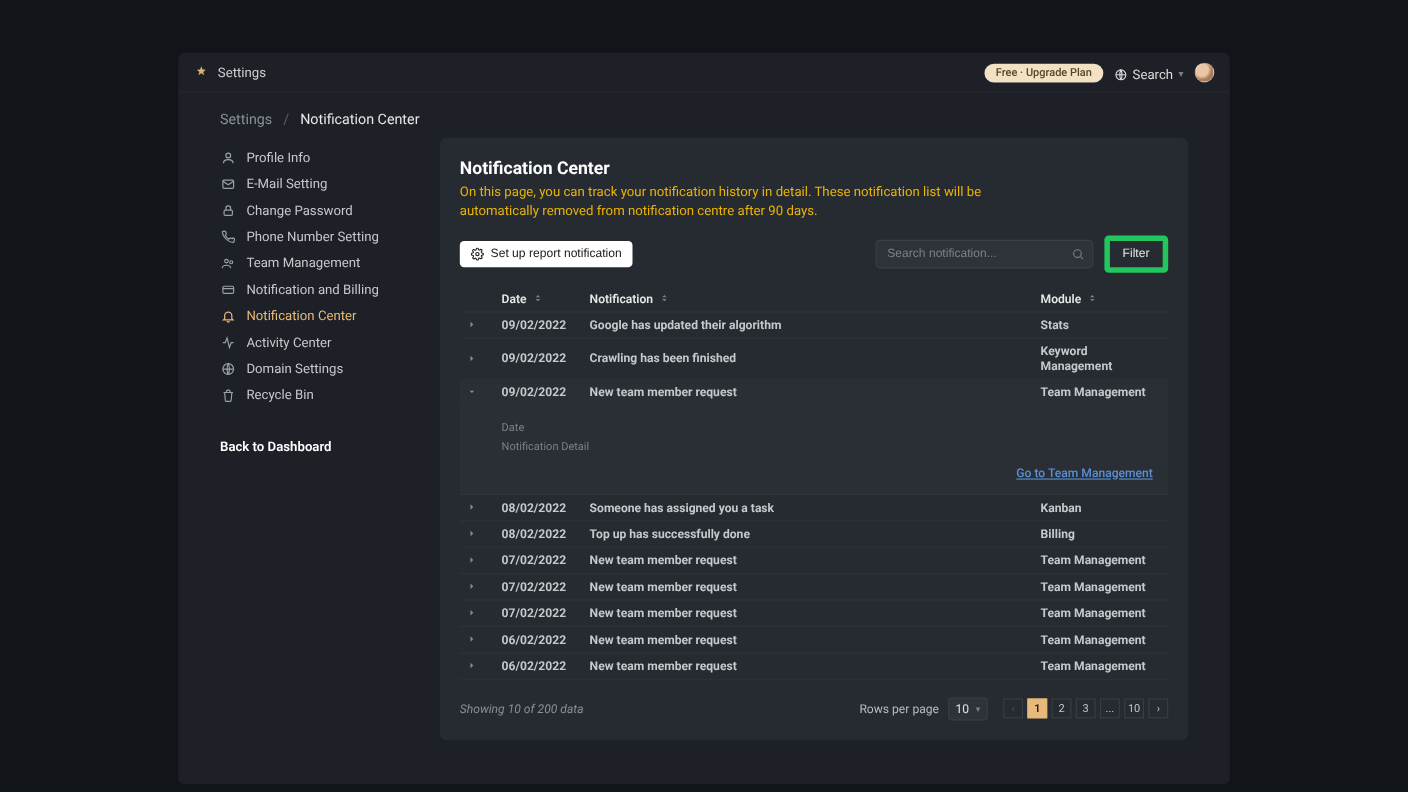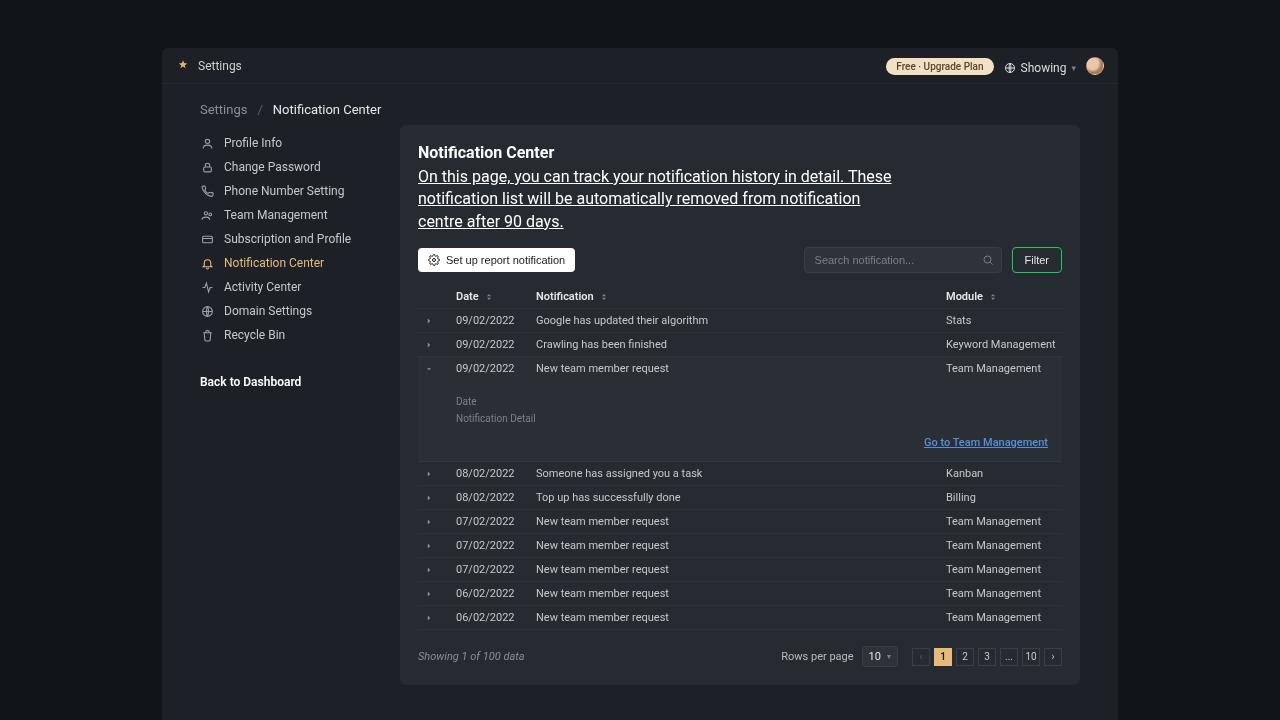--- a/index.html
+++ b/index.html
@@ -108,25 +108,24 @@
   border-radius: 6px;
   padding: 18px 18px 18px;
 }
 .panel h1 {
   font-size: 16px;
   font-weight: 700;
   color: #fff;
   margin-bottom: 4px;
 }
 .panel .sub {
-  font-size: 16px;
-  color: #ffffff;
+  font-size: 12px;
+  color: #eab308;
   line-height: 1.4;
   max-width: 480px;
-  text-decoration: underline;
 }
 .toolbar {
   display: flex;
   align-items: center;
   gap: 10px;
   margin-top: 14px;
 }
 .btn-white {
   background: #fff;
   color: #1a1a1a;
@@ -158,36 +157,37 @@
 .search::placeholder { color: #7b8087; }
 .search-icn {
   position: absolute;
   right: 8px; top: 50%;
   transform: translateY(-50%);
   color: #7b8087;
   width: 12px; height: 12px;
 }
 .btn-outline {
   background: transparent;
-  border: 1px solid #22c55e;
+  border: 5px solid #22c55e;
   color: #e6e6e6;
   border-radius: 4px;
   padding: 6px 12px;
   font-size: 11px;
   cursor: pointer;
 }
 
 .table { margin-top: 12px; }
 .thead, .trow {
   display: grid;
   grid-template-columns: 24px 72px 1fr 110px;
   gap: 8px;
   align-items: center;
   padding: 5px 6px;
   font-size: 11px;
+  font-weight: bold;
 }
 .thead {
   background: transparent;
   color: #e6e6e6;
   font-weight: 600;
   border-bottom: 1px solid rgba(255,255,255,0.04);
 }
 .th { display: inline-flex; align-items: center; gap: 5px; }
 .sort-ic { color: #7b8087; width: 10px; height: 10px; }
 .trow {
@@ -286,21 +286,21 @@
     </div>
     <div class="header-right">
       <div class="upgrade-pill">Free · Upgrade Plan</div>
       <div class="lang">
         <span class="icn">
           <svg viewBox="0 0 24 24" width="12" height="12" fill="none" stroke="currentColor" stroke-width="2">
               <circle cx="12" cy="12" r="9"></circle>
               <path d="M3 12h18M12 3c2.5 3 2.5 15 0 18M12 3c-2.5 3-2.5 15 0 18"></path>
             </svg>
         </span>
-        <span>Showing</span>
+        <span>Search</span>
         <span class="chev">▾</span>
       </div>
       <div class="avatar"></div>
     </div>
   </div>
 
   <div class="crumb">
     <span>Settings</span>
     <span class="sep">/</span>
     <span class="current">Notification Center</span>
@@ -315,20 +315,29 @@
               <svg viewBox="0 0 24 24" width="13" height="13" fill="none" stroke="currentColor" stroke-width="2">
                 <circle cx="12" cy="8" r="4"></circle>
                 <path d="M4 21c0-4 4-6 8-6s8 2 8 6"></path>
               </svg>
             </span>
             <span>Profile Info</span>
           </div>
           <div class="side-item">
             <span class="icn">
               <svg viewBox="0 0 24 24" width="13" height="13" fill="none" stroke="currentColor" stroke-width="2">
+                <rect x="3" y="5" width="18" height="14" rx="2"></rect>
+                <path d="M3 7l9 6 9-6"></path>
+              </svg>
+            </span>
+            <span>E-Mail Setting</span>
+          </div>
+          <div class="side-item">
+            <span class="icn">
+              <svg viewBox="0 0 24 24" width="13" height="13" fill="none" stroke="currentColor" stroke-width="2">
                 <rect x="5" y="11" width="14" height="9" rx="2"></rect>
                 <path d="M8 11V8a4 4 0 118 0v3"></path>
               </svg>
             </span>
             <span>Change Password</span>
           </div>
           <div class="side-item">
             <span class="icn">
               <svg viewBox="0 0 24 24" width="13" height="13" fill="none" stroke="currentColor" stroke-width="2">
                 <path d="M22 17v2a2 2 0 01-2.2 2 19 19 0 01-8.3-3 19 19 0 01-6-6A19 19 0 012.1 4.2 2 2 0 014 2h2a2 2 0 012 1.7c.1.9.3 1.8.6 2.6a2 2 0 01-.5 2.1L7 9.5a16 16 0 006 6l1.1-1.1a2 2 0 012.1-.5c.8.3 1.7.5 2.6.6A2 2 0 0122 17z"></path>
@@ -346,21 +355,21 @@
             </span>
             <span>Team Management</span>
           </div>
           <div class="side-item">
             <span class="icn">
               <svg viewBox="0 0 24 24" width="13" height="13" fill="none" stroke="currentColor" stroke-width="2">
                 <rect x="3" y="6" width="18" height="12" rx="2"></rect>
                 <path d="M3 10h18"></path>
               </svg>
             </span>
-            <span>Subscription and Profile</span>
+            <span>Notification and Billing</span>
           </div>
           <div class="side-item active">
             <span class="icn">
               <svg viewBox="0 0 24 24" width="13" height="13" fill="none" stroke="currentColor" stroke-width="2">
                 <path d="M18 16v-5a6 6 0 10-12 0v5l-2 2h16l-2-2z"></path>
                 <path d="M10 20a2 2 0 004 0"></path>
               </svg>
             </span>
             <span>Notification Center</span>
           </div>
@@ -550,21 +559,21 @@
                 </svg>
               </span>
               <span class="date">06/02/2022</span>
               <span class="msg">New team member request</span>
               <span class="module">Team Management</span>
             </div>
           </div>
       </div>
 
       <div class="tfoot">
-        <span class="showing">Showing 1 of 100 data</span>
+        <span class="showing">Showing 10 of 200 data</span>
         <div class="rpp">
           <span>Rows per page</span>
           <div class="rpp-select">
             <span>10</span>
             <span style="font-size:8px;color:#7b8087;">▾</span>
           </div>
         </div>
         <div class="pager">
           <span class="pbtn disabled">‹</span>
           <span id="pager-pages" style="display: inline-flex; gap: 4px;">

